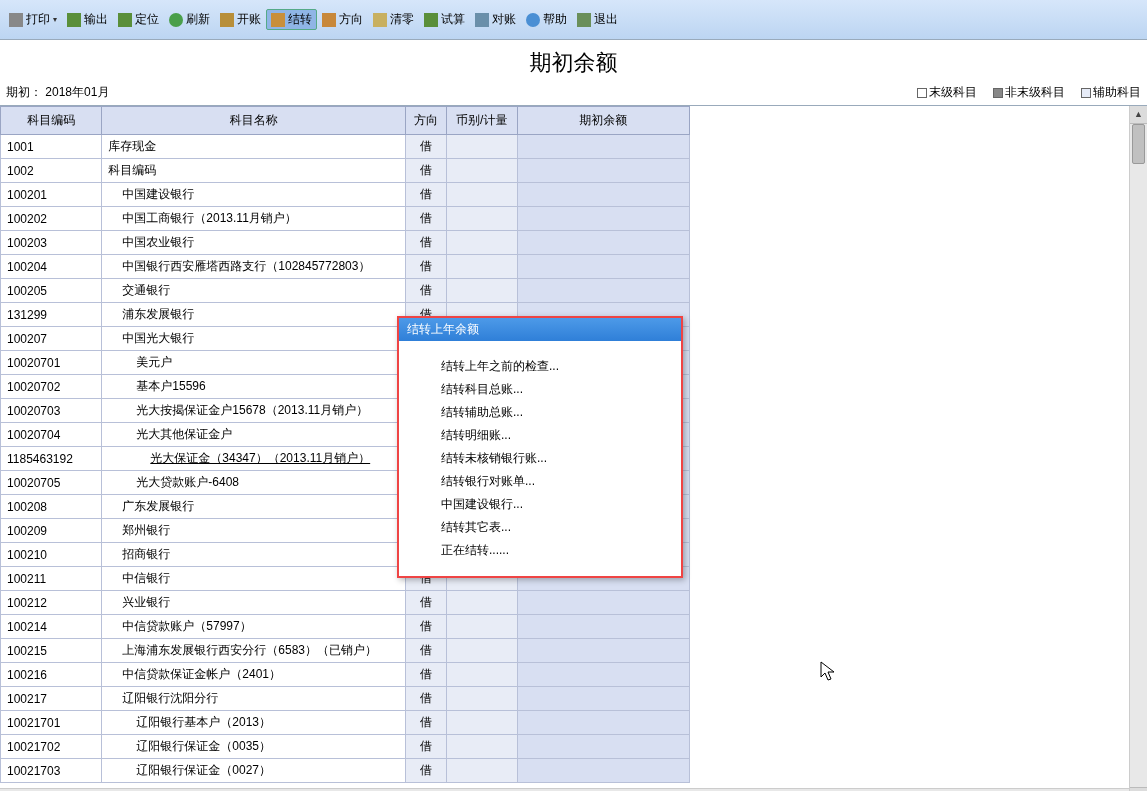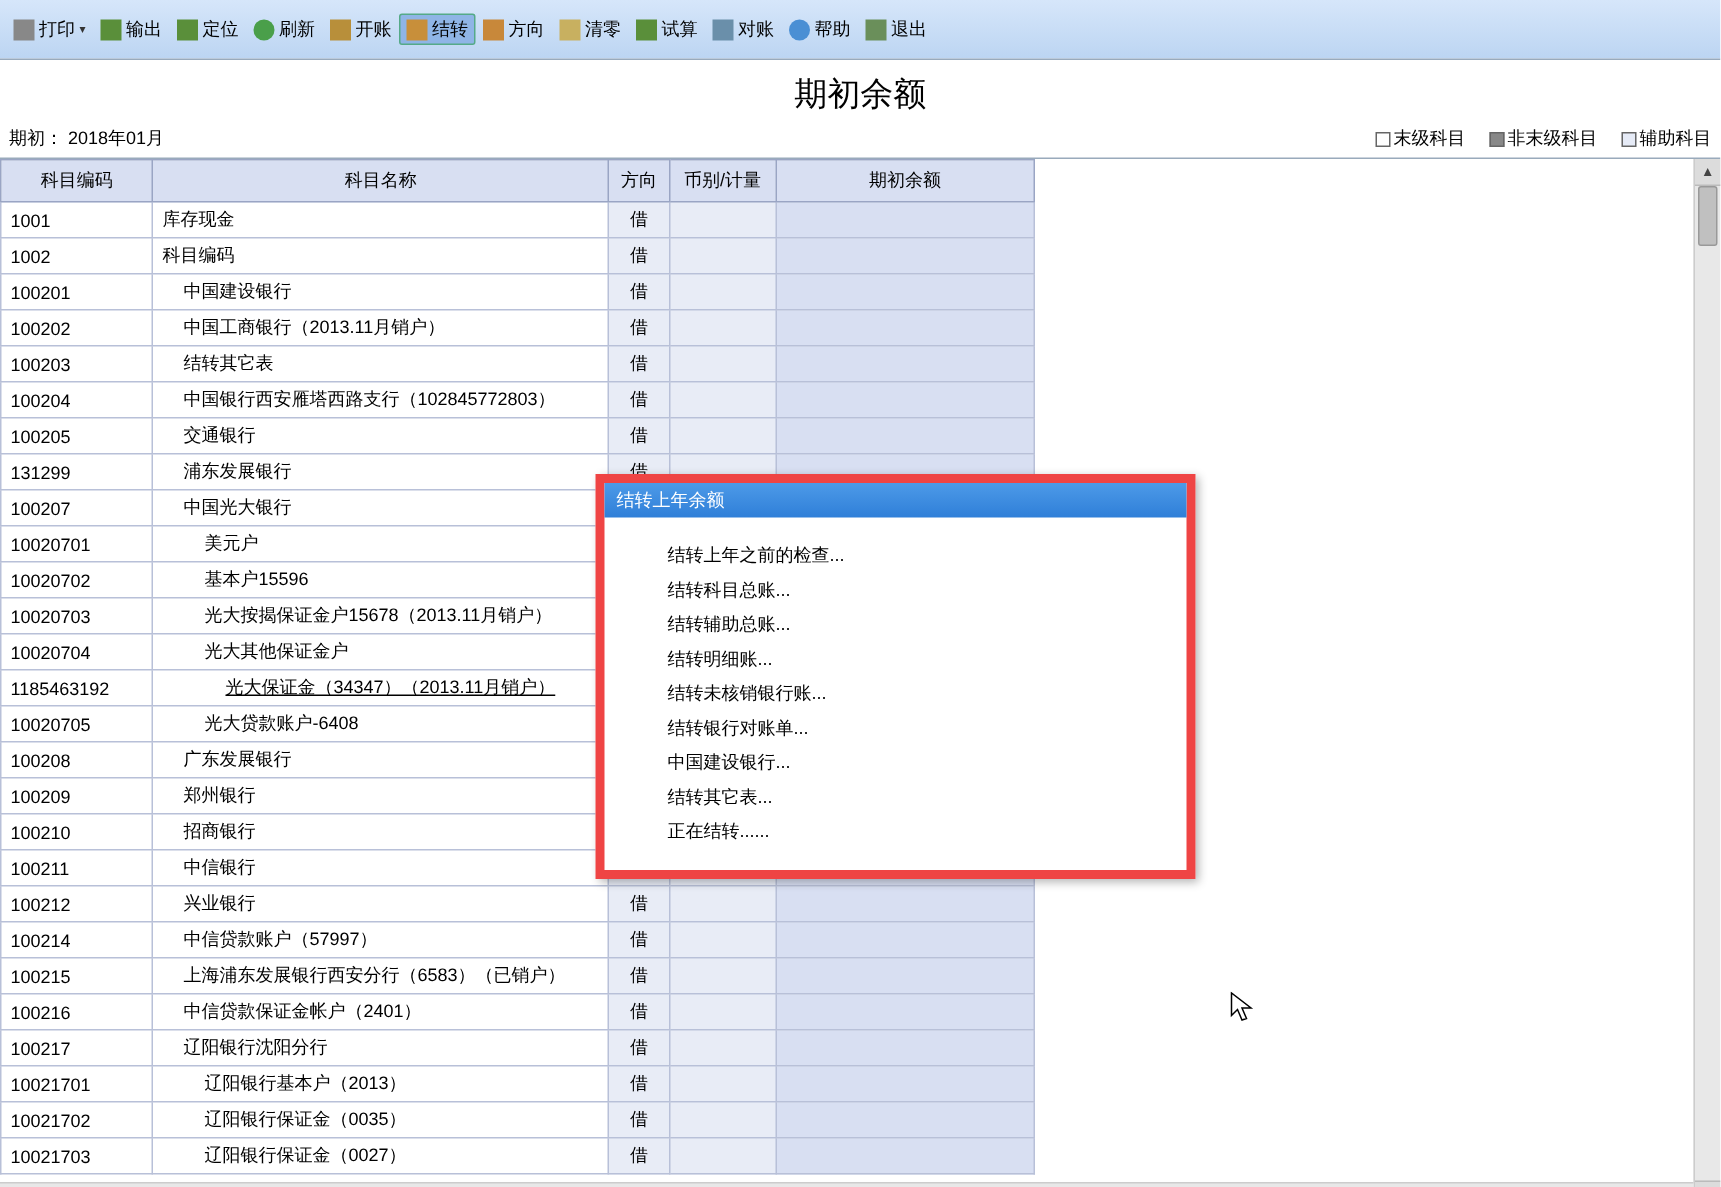--- a/index.html
+++ b/index.html
@@ -31,21 +31,21 @@
 .col-curr { width: 70px; }
 .col-bal { width: 170px; }
 .right-pane { flex: 1; position: relative; }
 .scrollbar { position: absolute; right: 0; top: 0; bottom: 0; width: 18px; background: #e8e8e8; border-left: 1px solid #ccc; }
 .scroll-thumb { position: absolute; top: 18px; left: 2px; right: 2px; height: 40px; background: #c0c0c0; border: 1px solid #999; border-radius: 2px; }
 .scroll-arrow { position: absolute; left: 0; right: 0; height: 18px; background: #dcdcdc; text-align: center; line-height: 16px; font-size: 9px; color: #444; }
 .scroll-arrow.up { top: 0; border-bottom: 1px solid #bbb; }
 .scroll-arrow.down { bottom: 0; border-top: 1px solid #bbb; }
 .hscrollbar { position: absolute; left: 0; right: 18px; bottom: 0; height: 17px; background: #e8e8e8; border-top: 1px solid #ccc; }
 .hscroll-thumb { position: absolute; left: 18px; top: 2px; bottom: 2px; width: 680px; background: #c0c0c0; border: 1px solid #999; border-radius: 2px; }
-.popup { position: absolute; left: 397px; top: 210px; width: 400px; background: #fff; border: 6px solid #ef4444; box-shadow: 2px 2px 6px rgba(0,0,0,0.3); z-index: 10; }
+.popup { position: absolute; left: 397px; top: 210px; width: 286px; background: #fff; border: 2px solid #ef4444; box-shadow: 2px 2px 6px rgba(0,0,0,0.3); z-index: 10; }
 .popup-title { background: linear-gradient(#4d9ae8,#2f7fd8); color: #fff; padding: 3px 8px; font-size: 12px; }
 .popup-body { padding: 14px 0 14px 42px; }
 .popup-body .line { padding: 3px 0; font-size: 12px; }
 .cursor { position: absolute; left: 820px; top: 555px; font-size: 18px; pointer-events: none; z-index: 20; }
 
 .ic-print { background: #888; }
 .ic-out { background: #5a8f3a; }
 .ic-loc { background: #5a8f3a; }
 .ic-refresh { background: #4a9f4a; border-radius: 50%; }
 .ic-open { background: #b88f3a; }
@@ -164,21 +164,21 @@
           </tr>
           <tr>
             <td>100202</td>
             <td style="padding-left: 20px;">中国工商银行（2013.11月销户）</td>
             <td class="dir">借</td>
             <td class="curr"></td>
             <td class="bal"></td>
           </tr>
           <tr>
             <td>100203</td>
-            <td style="padding-left: 20px;">结转其它表</td>
+            <td style="padding-left: 20px;">中国农业银行</td>
             <td class="dir">借</td>
             <td class="curr"></td>
             <td class="bal"></td>
           </tr>
           <tr>
             <td>100204</td>
             <td style="padding-left: 20px;">中国银行西安雁塔西路支行（102845772803）</td>
             <td class="dir">借</td>
             <td class="curr"></td>
             <td class="bal"></td>

